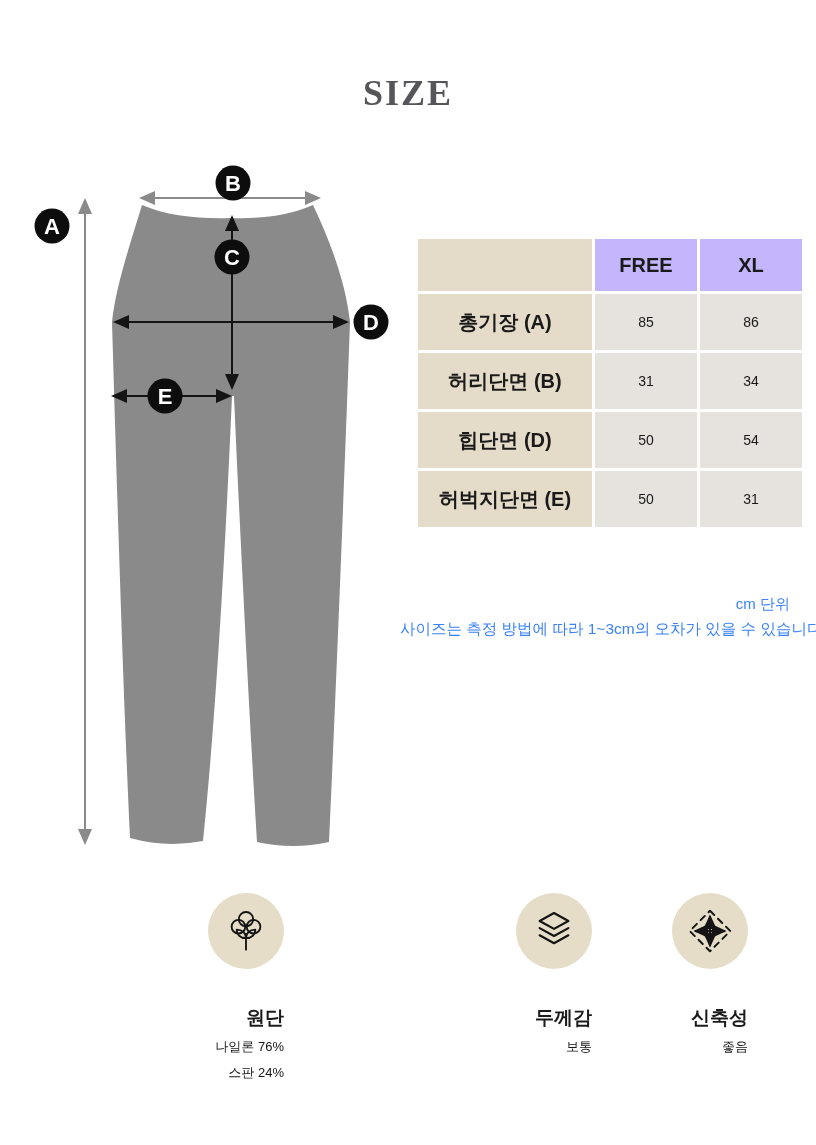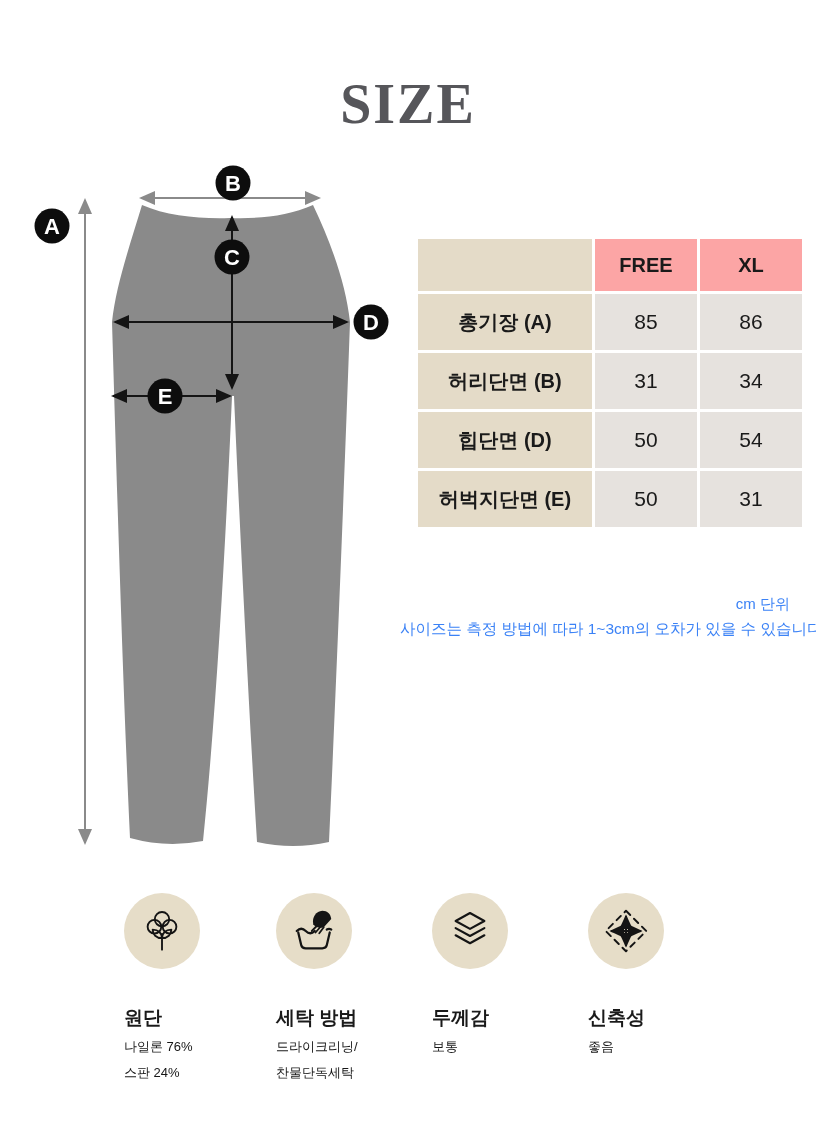--- a/index.html
+++ b/index.html
@@ -1,41 +1,41 @@
 <!DOCTYPE html>
 <html><head>
 <meta charset="utf-8">
 <style>
   * { margin:0; padding:0; box-sizing:border-box; }
   html,body { width:816px; height:1145px; background:#ffffff;
     font-family:"Liberation Sans", sans-serif; color:#1a1a1a; }
   .page { position:relative; width:816px; height:1145px; background:#fff; overflow:hidden; }
 
   .title { position:absolute; top:72px; left:0; width:816px; text-align:center;
-    font-family:"Liberation Serif", serif; font-weight:700; font-size:56px;
+    font-family:"Liberation Serif", serif; font-weight:700; font-size:36px;
     letter-spacing:2px; color:#56565a; }
 
   .diagram { position:absolute; left:20px; top:150px; }
 
   
   .size-table { position:absolute; left:415px; top:236px; border-collapse:separate;
     border-spacing:3px; background:#fff; }
   .size-table th, .size-table td { text-align:center; vertical-align:middle; }
-  .size-table th { width:102px; height:52px; background:#fca5a5; font-weight:600; font-size:20px; }
+  .size-table th { width:102px; height:52px; background:#c4b5fd; font-weight:600; font-size:20px; }
   .size-table th.lbl, .size-table td.lbl { width:174px; background:#e4dbc8; }
-  .size-table td { width:102px; height:56px; background:#e6e2de; font-size:21px; font-weight:400; }
+  .size-table td { width:102px; height:56px; background:#e6e2de; font-size:14px; font-weight:400; }
   .size-table td.lbl { font-weight:700; font-size:20px; }
 
   .notes { position:absolute; left:400px; top:595px; width:390px; text-align:right; color:#3b82f6; }
   .note-unit { font-size:15px; margin-bottom:5px; }
   .note-tol  { font-size:15.5px; white-space:nowrap; }
 
   
   .info-item { position:absolute; top:893px; width:160px; display:flex;
-    flex-direction:column; align-items:flex-start; }
+    flex-direction:column; align-items:flex-end; }
   .info-item .circle { width:76px; height:76px; border-radius:50%; background:#e6ddc8;
     display:flex; align-items:center; justify-content:center; margin-bottom:36px; }
   .info-title { font-size:19px; font-weight:700; line-height:25px; margin-bottom:4px; }
   .info-line  { font-size:13px; line-height:26px; color:#161616; text-align:center; }
   .pos-0 { left:124px; } .pos-1 { left:276px; } .pos-2 { left:432px; } .pos-3 { left:588px; }
 </style>
 </head>
 <body>
 
 <div class="page">
@@ -136,38 +136,20 @@
         <path d="M32 58 L32 36"></path>
         <path d="M32 42 C24 42 19 37 19 30 C27 30 32 35 32 42 Z"></path>
         <path d="M32 42 C40 42 45 37 45 30 C37 30 32 35 32 42 Z"></path>
       </svg>
     </div>
     <div class="info-title">원단</div>
     <div class="info-line">나일론 76%</div>
     <div class="info-line">스판 24%</div>
   </div>
 
-  <div class="info-item pos-1">
-    <div class="circle">
-      <svg width="48" height="48" viewBox="0 0 64 64" fill="none" stroke="#141414" stroke-width="3" stroke-linecap="round" stroke-linejoin="round">
-        <path d="M9 32 C13 28 17 28 21 32 C25 36 29 36 33 32"></path>
-        <path d="M49 30 C51 29 53 29 55 30"></path>
-        <path d="M11 34 L15 51 Q16 55 21 55 L43 55 Q48 55 49 51 L53 34"></path>
-        <path d="M31 23 C29 13 35 6 43 5 C50 5 54 9 55 16 L45 27 C39 29 34 27 31 23 Z" fill="#141414" stroke="none"></path>
-        <g stroke-width="2.4">
-          <path d="M37 24 L29 32"></path>
-          <path d="M41 26 L34 34"></path>
-          <path d="M45 27 L39 35"></path>
-        </g>
-      </svg>
-    </div>
-    <div class="info-title">세탁 방법</div>
-    <div class="info-line">드라이크리닝/</div>
-    <div class="info-line">찬물단독세탁</div>
-  </div>
 
   <div class="info-item pos-3">
     <div class="circle">
       <svg width="48" height="48" viewBox="0 0 64 64" fill="none" stroke="#141414" stroke-width="3" stroke-linecap="round" stroke-linejoin="round">
         <defs>
           <marker id="arK" markerWidth="8" markerHeight="7" refX="5.5" refY="3" orient="auto-start-reverse">
             <path d="M0 0 L6.5 3 L0 6 Z" fill="#141414" stroke="none"></path>
           </marker>
         </defs>
         <path d="M32 5 L59 32 L32 59 L5 32 Z" stroke-dasharray="8 7" stroke-width="2.6"></path>

